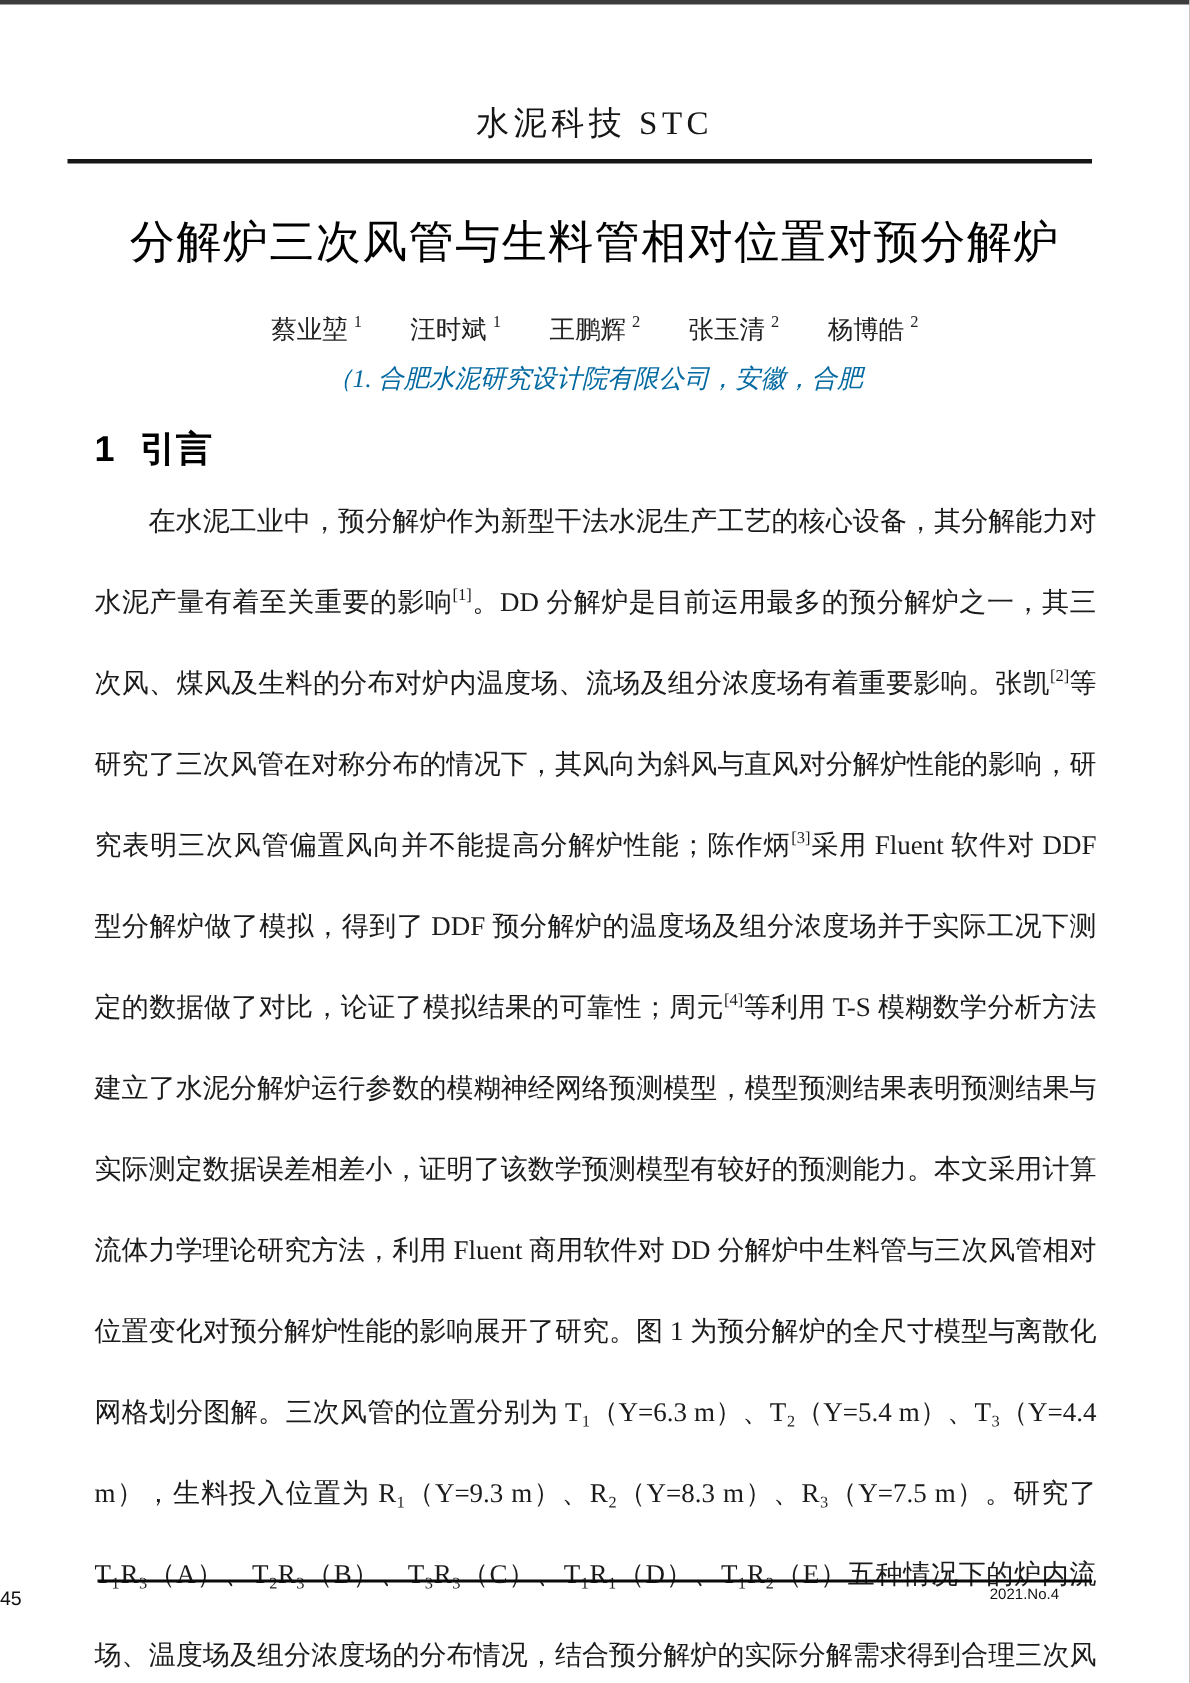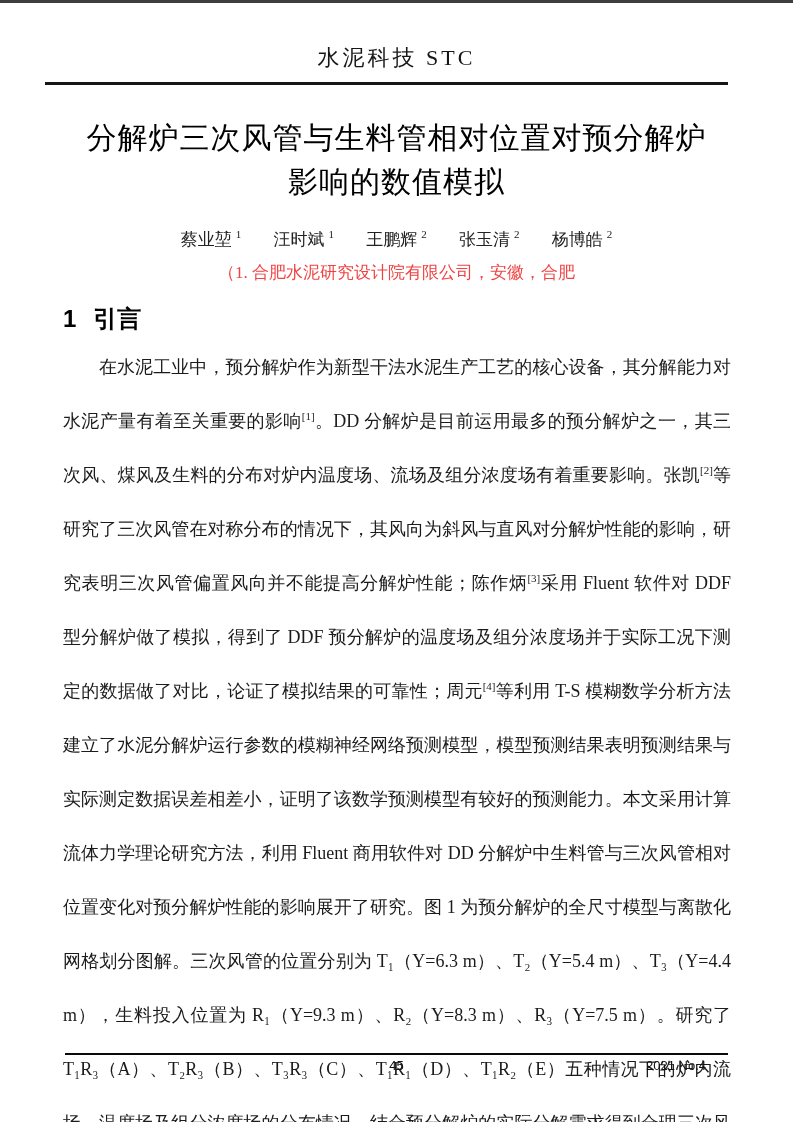--- a/index.html
+++ b/index.html
@@ -2,65 +2,64 @@
 <html><head>
 <meta charset="utf-8">
 <style>
   html,body{margin:0;padding:0;background:#9a9a9a;}
   .page{
     position:relative;width:793px;height:1122px;margin:0 auto;
     background:#ffffff;overflow:hidden;
     font-family:"Liberation Serif","DejaVu Serif",serif;color:#1b1b1b;
   }
   .topline{position:absolute;top:0;left:0;width:100%;height:3px;background:#3d3d3d;}
-  .journal{padding-top:43px;text-align:center;font-size:22px;letter-spacing:3px;color:#161616;}
+  .journal{padding-top:67px;text-align:center;font-size:22px;letter-spacing:3px;color:#161616;}
   .header-rule{width:683px;height:3px;background:#161616;margin:9px 0 0 45px;}
   h1.title{
     margin:31px 36px 0;text-align:center;color:#000;
     font-family:"Liberation Sans","DejaVu Sans",sans-serif;
     font-weight:400;font-size:30px;line-height:44px;letter-spacing:1px;
   }
   .authors{margin-top:24px;text-align:center;font-size:17px;color:#222;}
   .author{display:inline-block;margin:0 14px;white-space:nowrap;}
   .author sup{font-size:11px;margin-left:4px;}
-  .affils{margin-top:7px;text-align:center;font-size:17px;line-height:29px;color:#ef4444;}
+  .affils{margin-top:7px;text-align:center;font-size:17px;line-height:29px;color:#0369a1;font-style:italic;}
   .body-col{margin:0 62px 0 63px;}
   h2.section{
     font-family:"Liberation Sans","DejaVu Sans",sans-serif;
     font-size:24px;font-weight:700;color:#000;margin:16px 0 5px;
   }
   h2.section .sec-num{margin-right:17px;}
   p.para{
     font-size:18px;line-height:54px;text-align:justify;text-indent:2em;
     margin:0;color:#1b1b1b;
   }
   sup.ref{font-size:11px;line-height:0;}
   .footer-rule{position:absolute;left:65px;top:1053px;width:663px;height:2px;background:#0a0a0a;}
   .page-num{
-    position:absolute;top:1058px;left:0;width:100%;text-align:center;
+    position:absolute;top:1058px;left:0;width:100%;text-align:left;
     font-family:"Liberation Sans","DejaVu Sans",sans-serif;font-size:13px;color:#111;
   }
   .issue{
     position:absolute;top:1058px;right:87px;
-    font-family:"Liberation Sans","DejaVu Sans",sans-serif;font-size:13px;color:#111;
+    font-family:"Liberation Sans","DejaVu Sans",sans-serif;font-size:10px;color:#111;
   }
 </style>
 </head>
 <body>
 
 <div class="page">
 
   <div class="topline"></div>
 
   <div class="journal">水泥科技 STC</div>
   <div class="header-rule"></div>
 
   <h1 class="title">
     <div>分解炉三次风管与生料管相对位置对预分解炉</div>
-    <div>影响的数值模拟</div>
   </h1>
 
   <div class="authors">
     <span class="author"><span>蔡业堃</span><sup>1</sup></span>
     <span class="author"><span>汪时斌</span><sup>1</sup></span>
     <span class="author"><span>王鹏辉</span><sup>2</sup></span>
     <span class="author"><span>张玉清</span><sup>2</sup></span>
     <span class="author"><span>杨博皓</span><sup>2</sup></span>
   </div>
 

